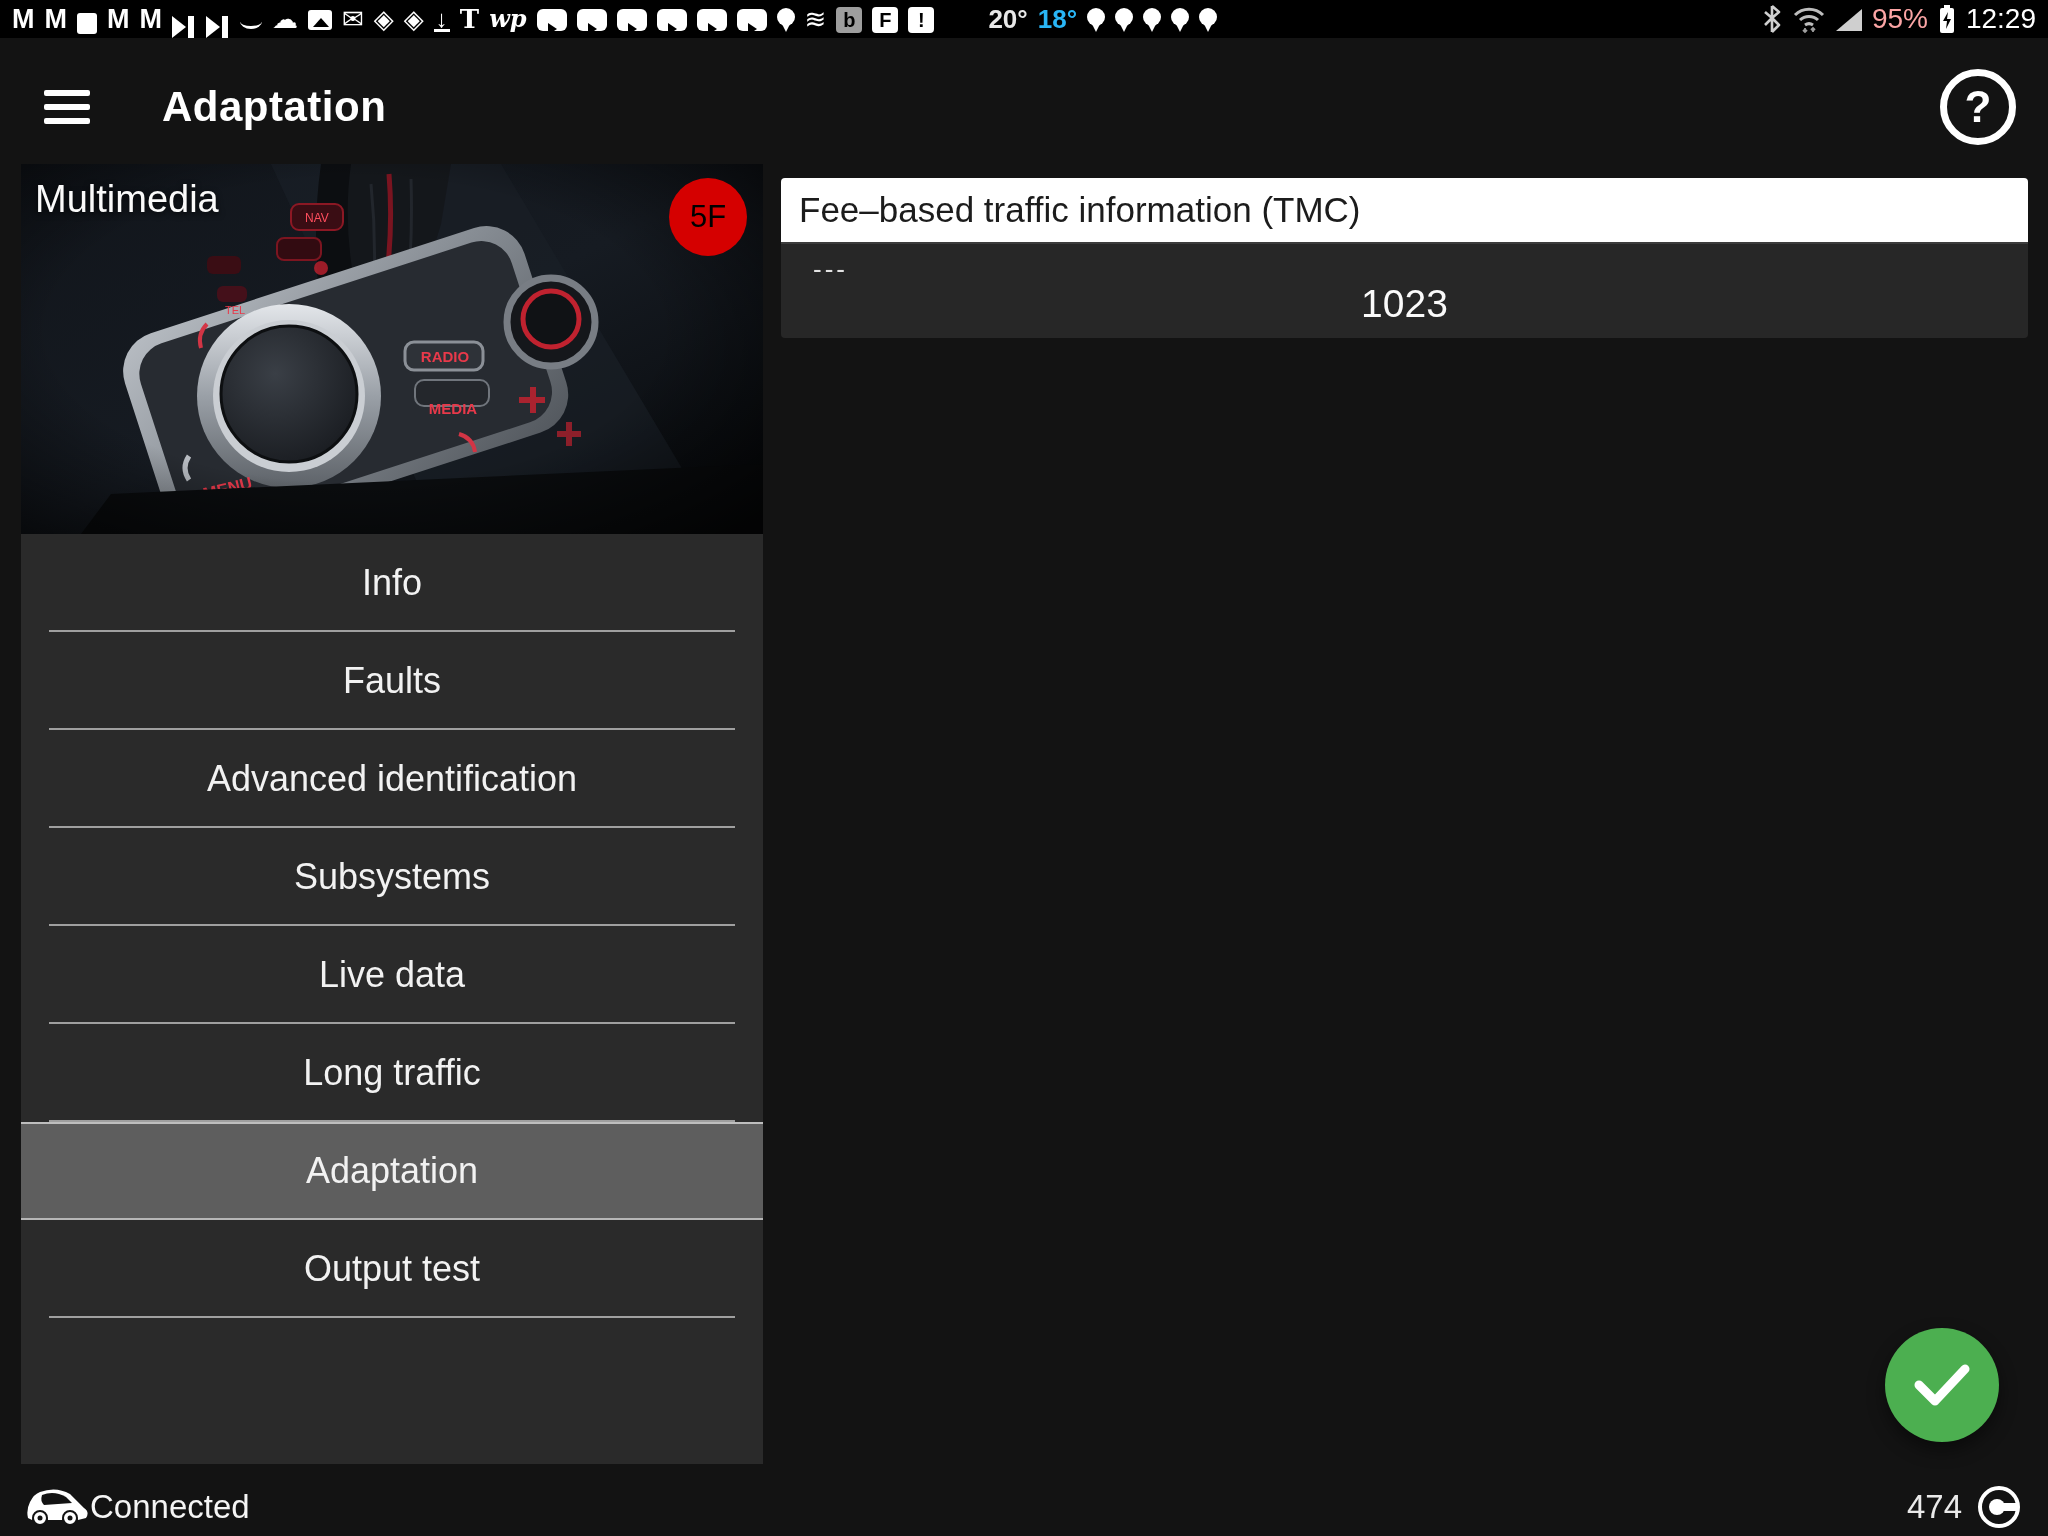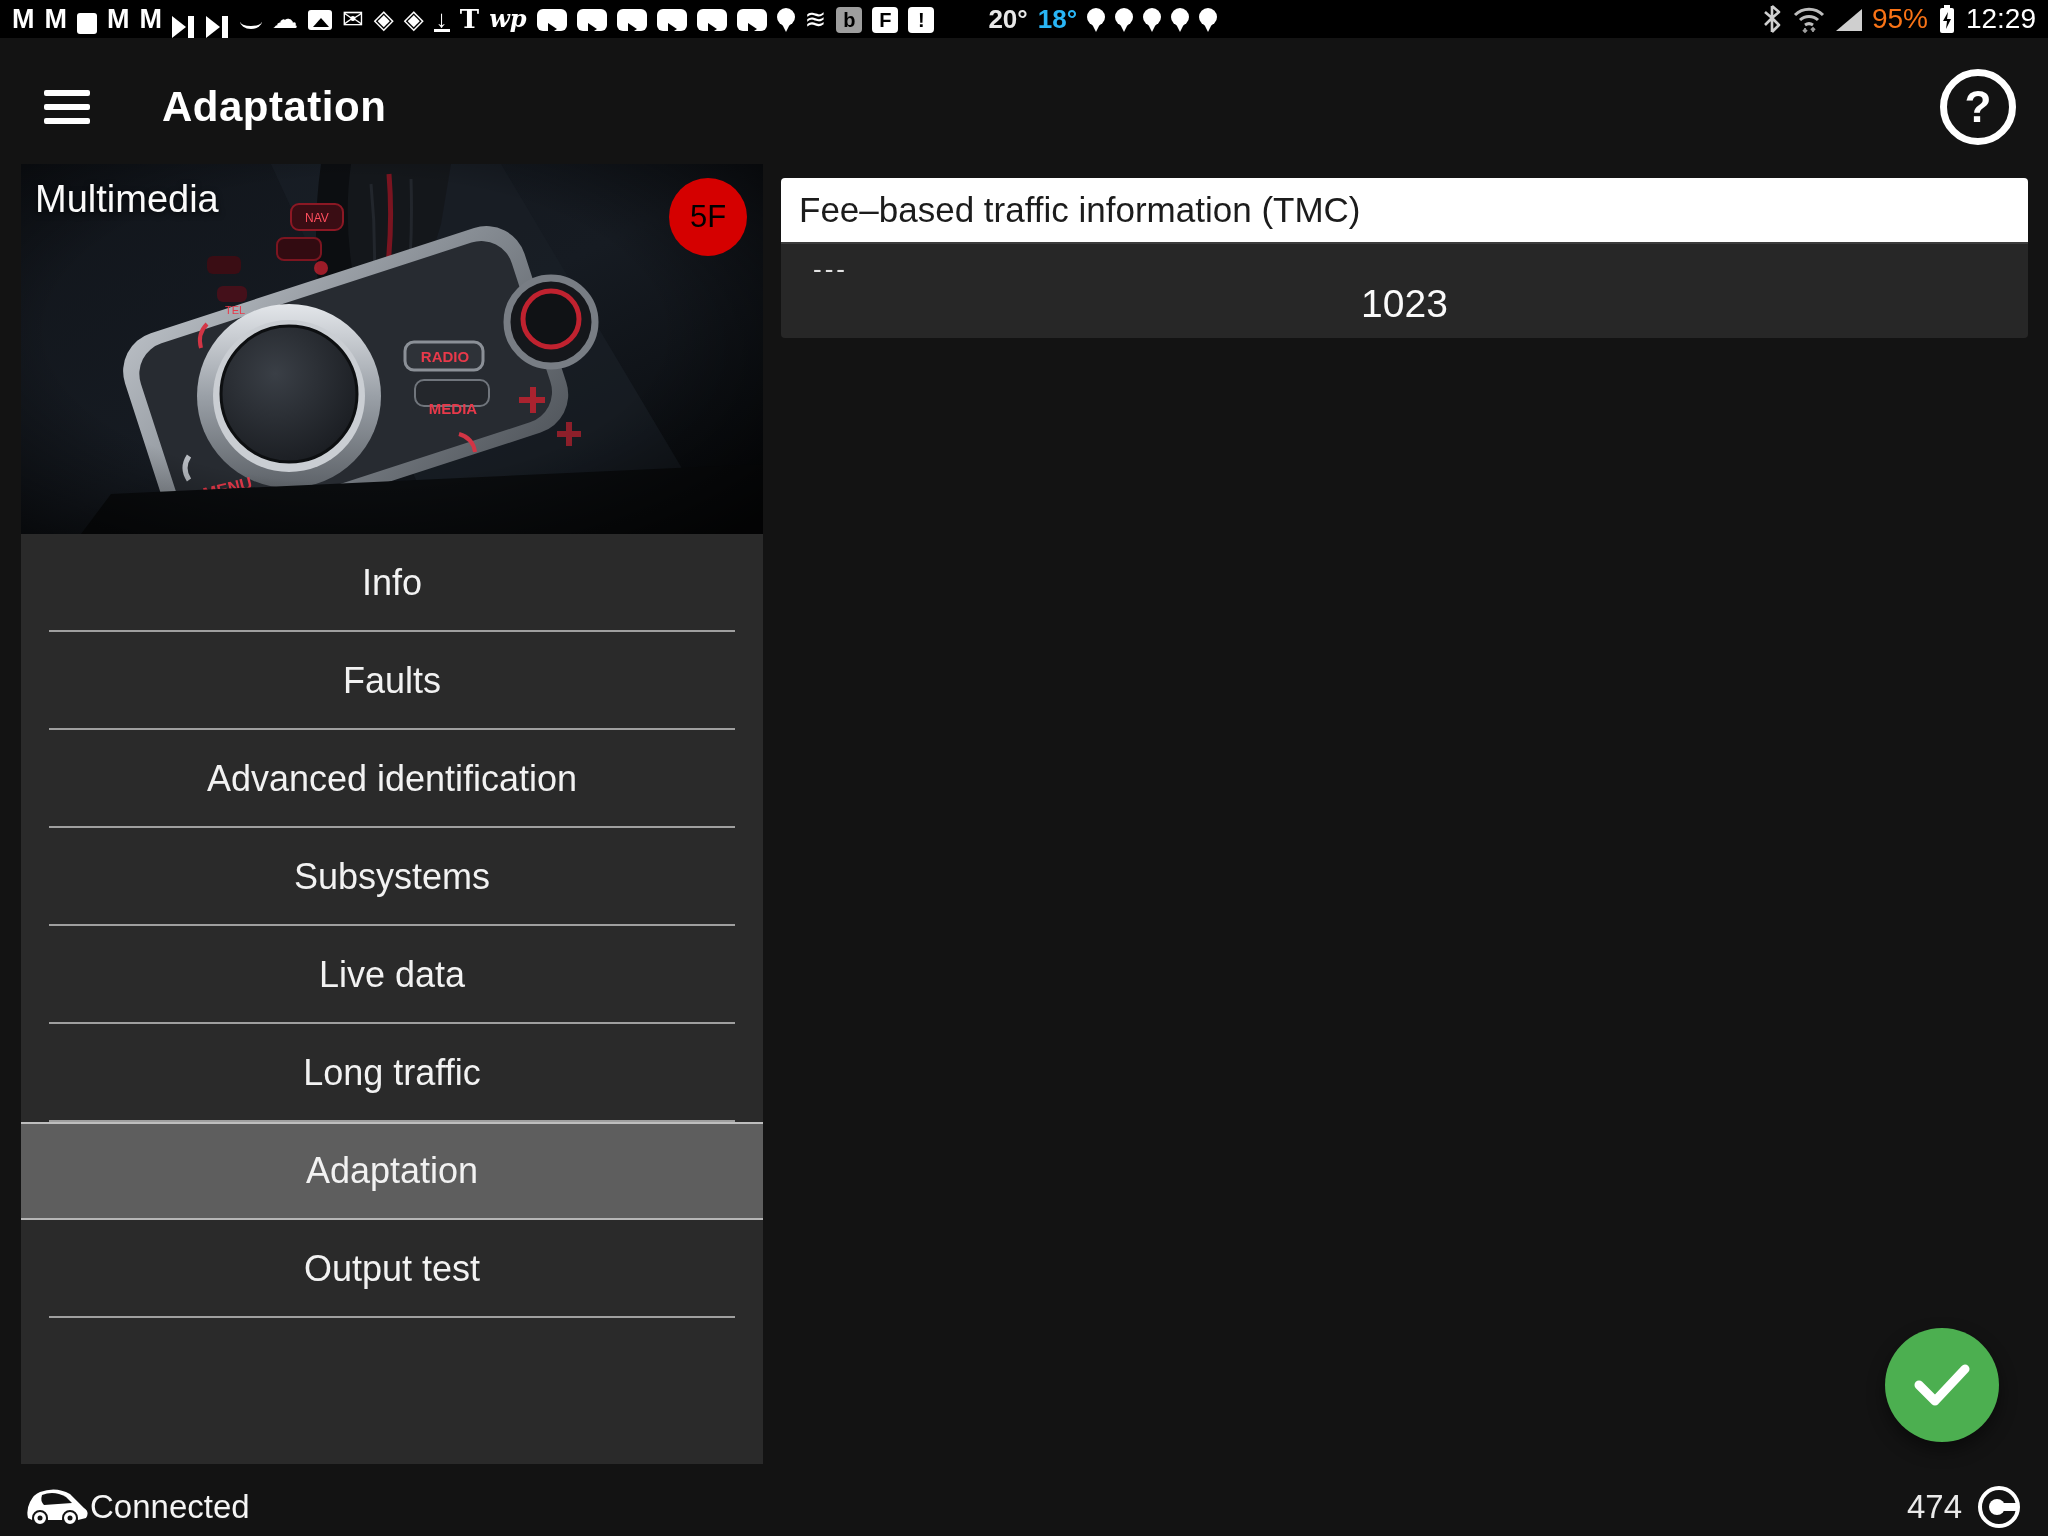--- a/index.html
+++ b/index.html
@@ -52,21 +52,21 @@
     border-radius:50%; background:#fff; }
   .i-pin::after{ content:""; position:absolute; top:16px; left:4px;
     border-left:5px solid transparent; border-right:5px solid transparent; border-top:10px solid #fff; }
   .i-box{ min-width:26px; height:26px; background:#fff; color:#000; border-radius:4px;
     font-size:20px; font-weight:bold; padding:0 4px; margin-top:2px;
     display:inline-flex; align-items:center; justify-content:center; }
   .i-bbox{ background:#9e9e9e; }
   .i-gap{ width:34px; }
   .sb-txt{ font-size:26px; font-weight:bold; color:#e8e8e8; }
   .sb-time{ font-size:28px; font-weight:normal; color:#fff; }
-  .sb-batt-pct{ font-size:28px; color:#f97316; font-weight:normal; }
+  .sb-batt-pct{ font-size:28px; color:#fca5a5; font-weight:normal; }
   .i-signal{ width:0; height:0; border-left:26px solid transparent; border-bottom:22px solid #cfcfcf; margin-top:2px; }
 
   
   .appbar{ height:138px; display:flex; align-items:center; padding:0 44px; position:relative; }
   .hamburger{ width:46px; height:34px; display:flex; flex-direction:column; justify-content:space-between; cursor:pointer; }
   .hamburger span{ display:block; height:6px; background:#fff; border-radius:2px; }
   .app-title{ margin-left:72px; font-size:42px; font-weight:bold; letter-spacing:0.5px; }
   .help-btn{ position:absolute; right:32px; top:50%; transform:translateY(-50%);
     width:76px; height:76px; border:7px solid #fff; border-radius:50%;
     display:flex; align-items:center; justify-content:center;

